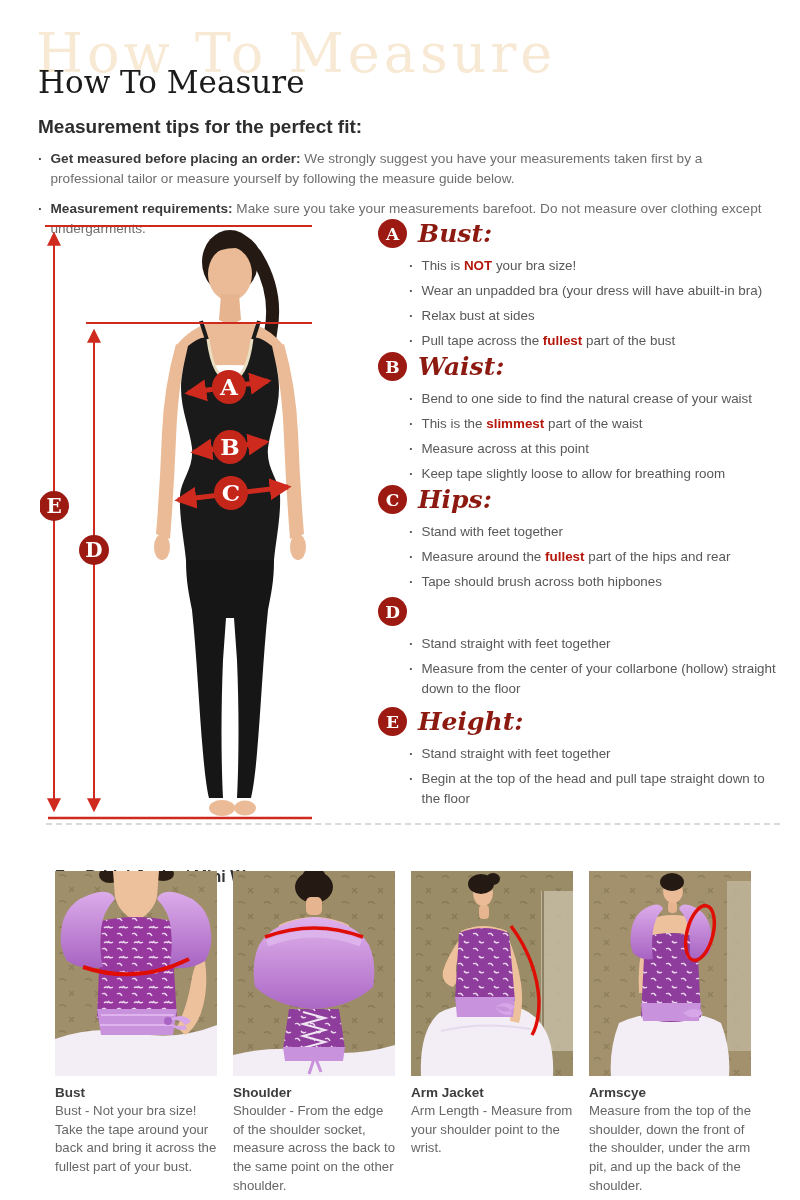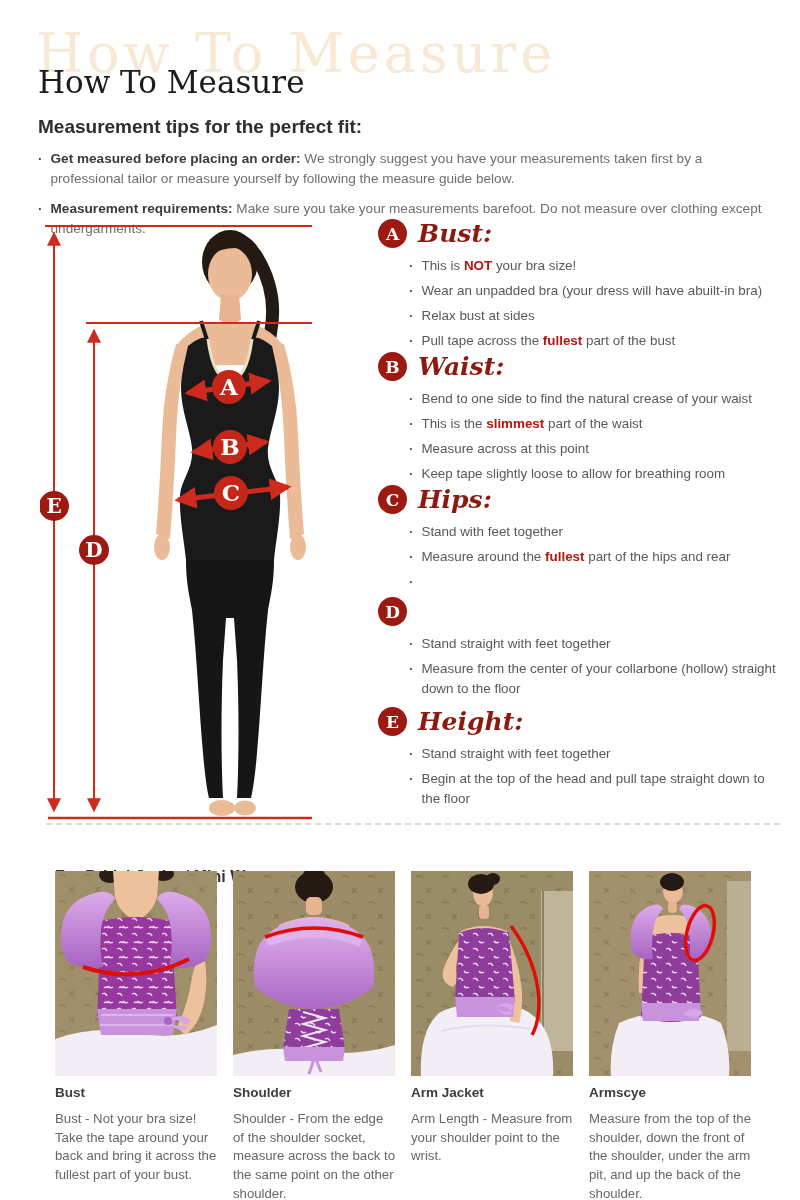--- a/index.html
+++ b/index.html
@@ -40,21 +40,21 @@
   .sec-bullets .bdot { color:#555; font-weight:bold; }
   .sec-bullets .em { color:#b5170c; font-weight:bold; }
 
   
   .divider { position:absolute; left:46px; top:823px; width:744px; border-top:2px dashed #dadada; }
   .bridal-heading { position:absolute; left:55px; top:868px; font-size:16px; font-weight:bold; color:#333; }
   .cards { position:absolute; left:55px; top:871px; display:flex; gap:16px; }
   .card { width:162px; }
   .photo { width:162px; height:205px; overflow:hidden; }
   .card-title { margin-top:9px; font-size:13.5px; font-weight:bold; color:#3d3d3d; }
-  .card-text { margin-top:10px; font-size:13.2px; line-height:1.42; color:#666; }
+  .card-text { margin-top:2px; font-size:13.2px; line-height:1.42; color:#666; }
 </style>
 </head>
 <body>
 
 <div class="canvas">
 
   <div class="watermark">How To Measure</div>
   <h1 class="page-title">How To Measure</h1>
 
   <div class="tips">
@@ -183,20 +183,21 @@
           <li>
             <span class="bdot">·</span>
             <span class="btext"><span>Stand with feet together</span></span>
           </li>
           <li>
             <span class="bdot">·</span>
             <span class="btext"><span>Measure around the </span><span class="em">fullest</span><span> part of the hips and rear</span></span>
           </li>
           <li>
             <span class="bdot">·</span>
+            <span class="btext"><span>Tape should brush across both hipbones</span></span>
           </li>
         </ul>
       </div>
       <div class="section">
         <div class="sec-head">
           <span class="badge">D</span>
         </div>
         <ul class="sec-bullets">
           <li>
             <span class="bdot">·</span>

